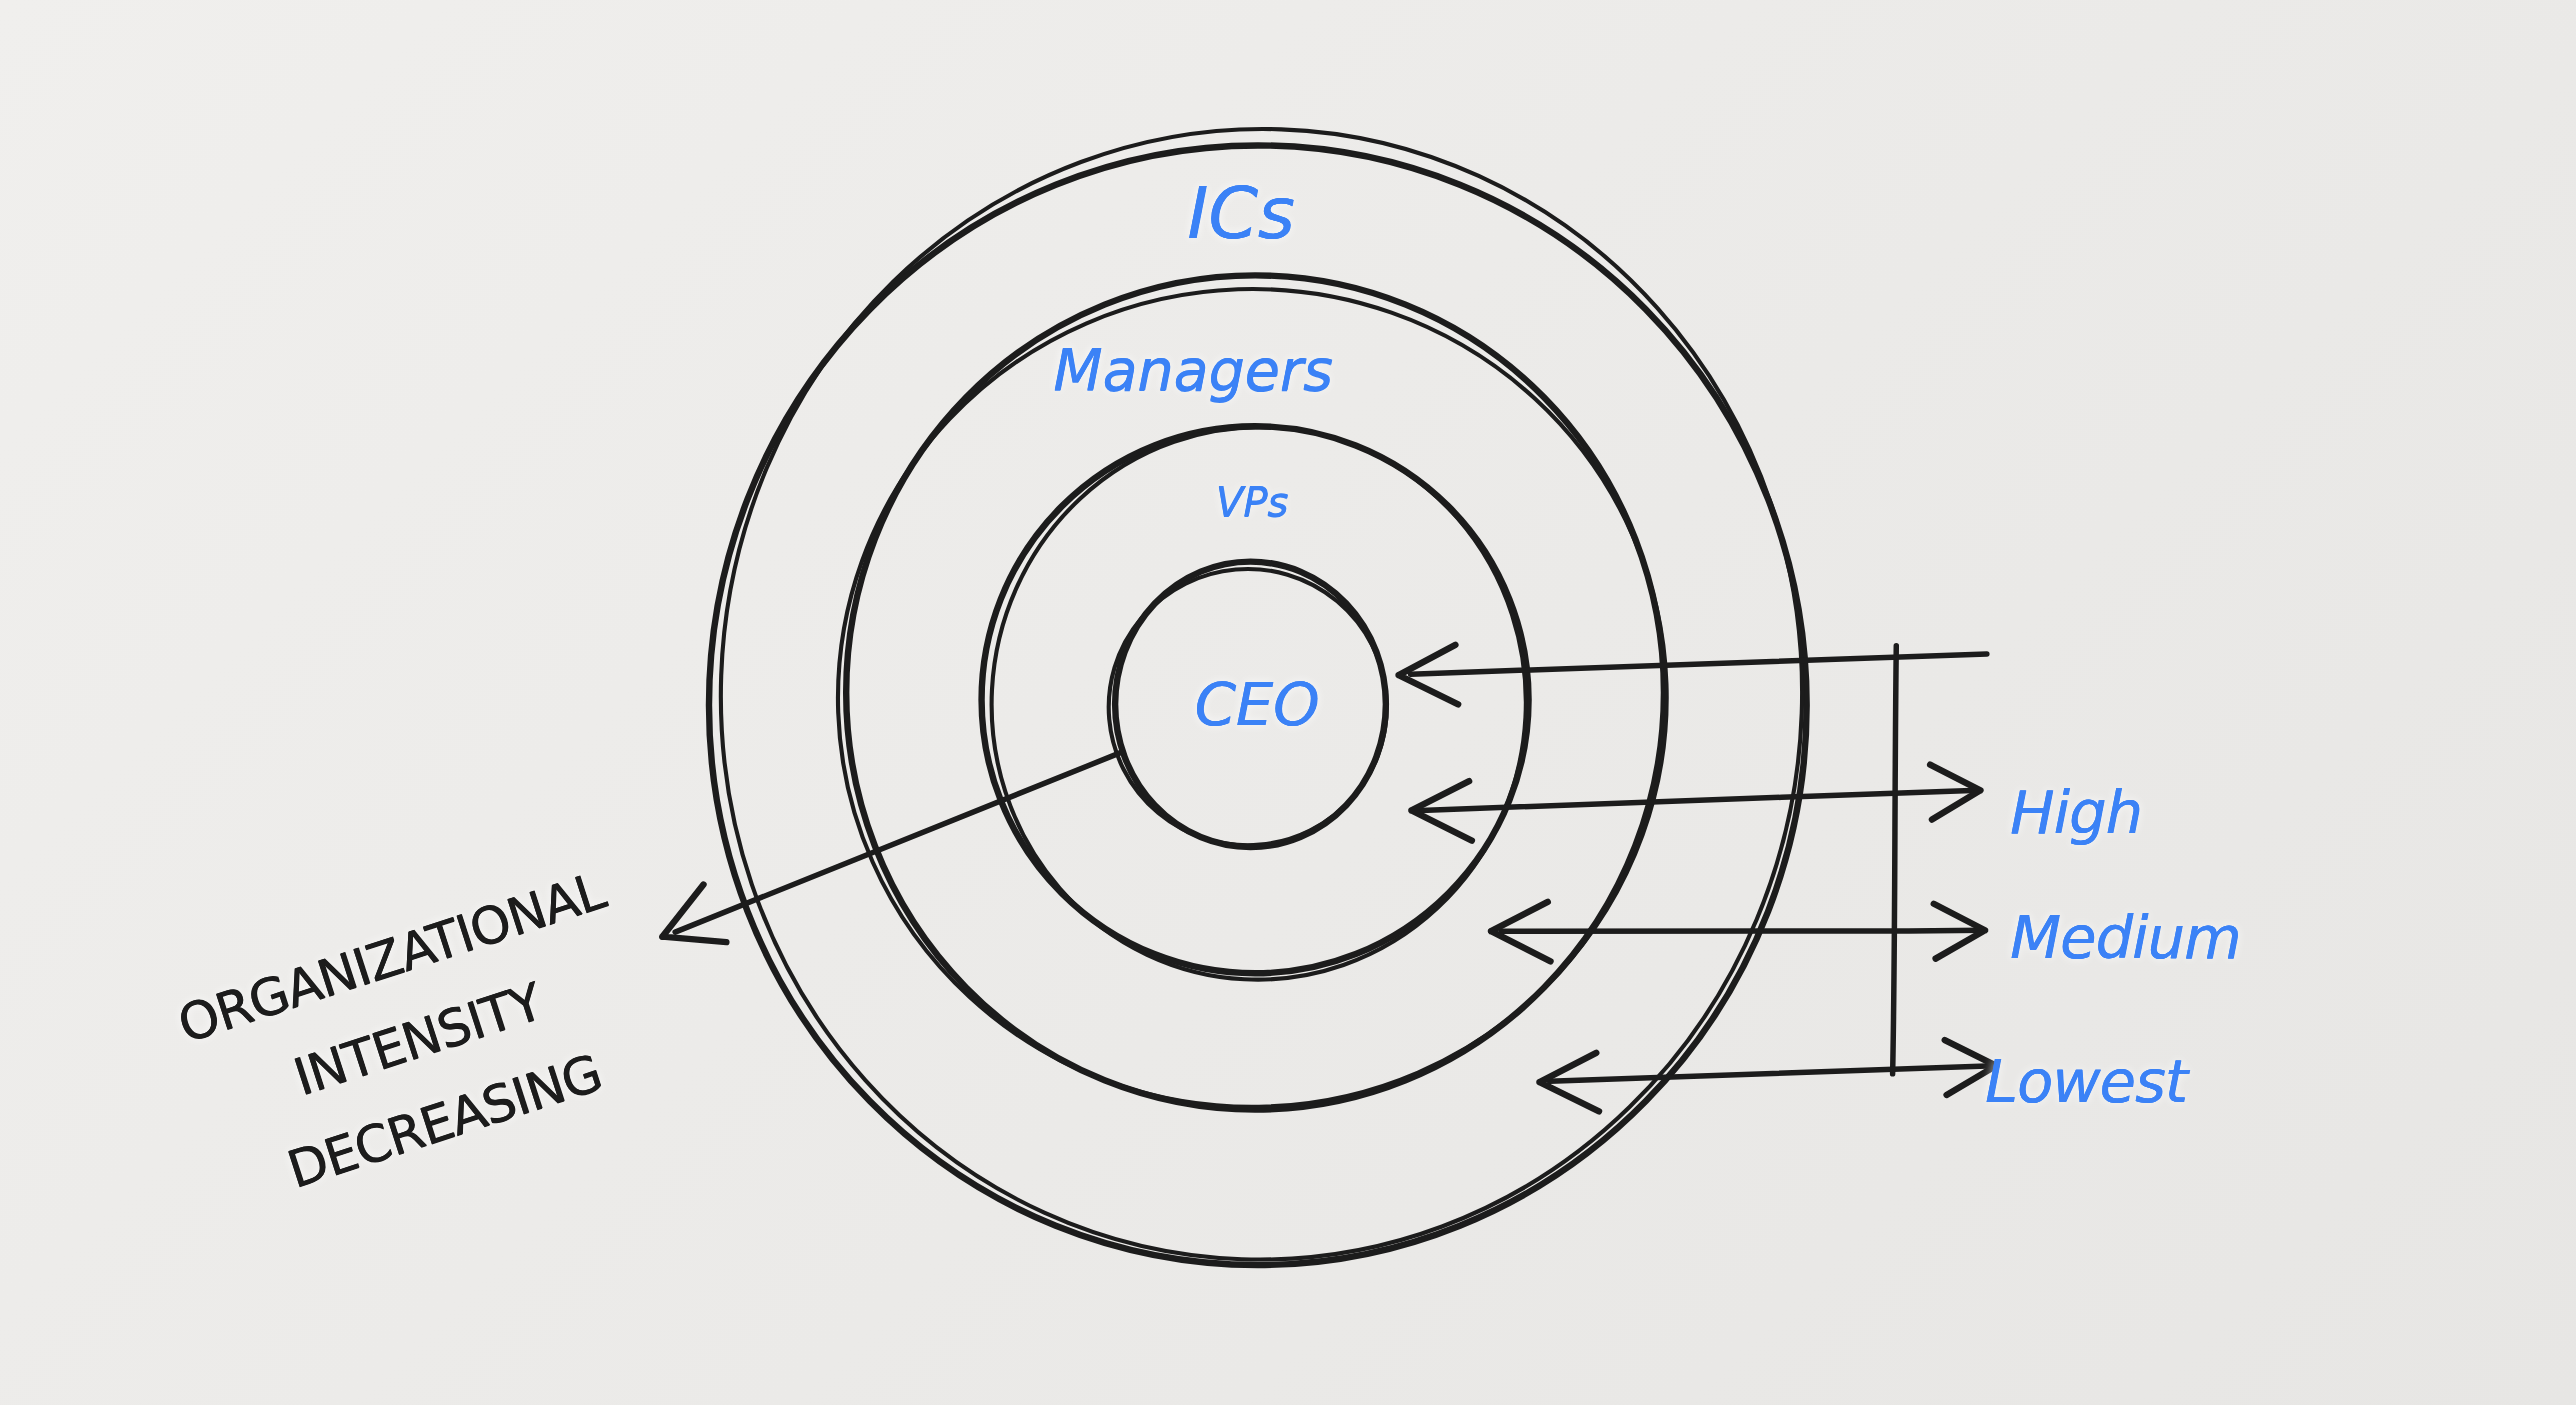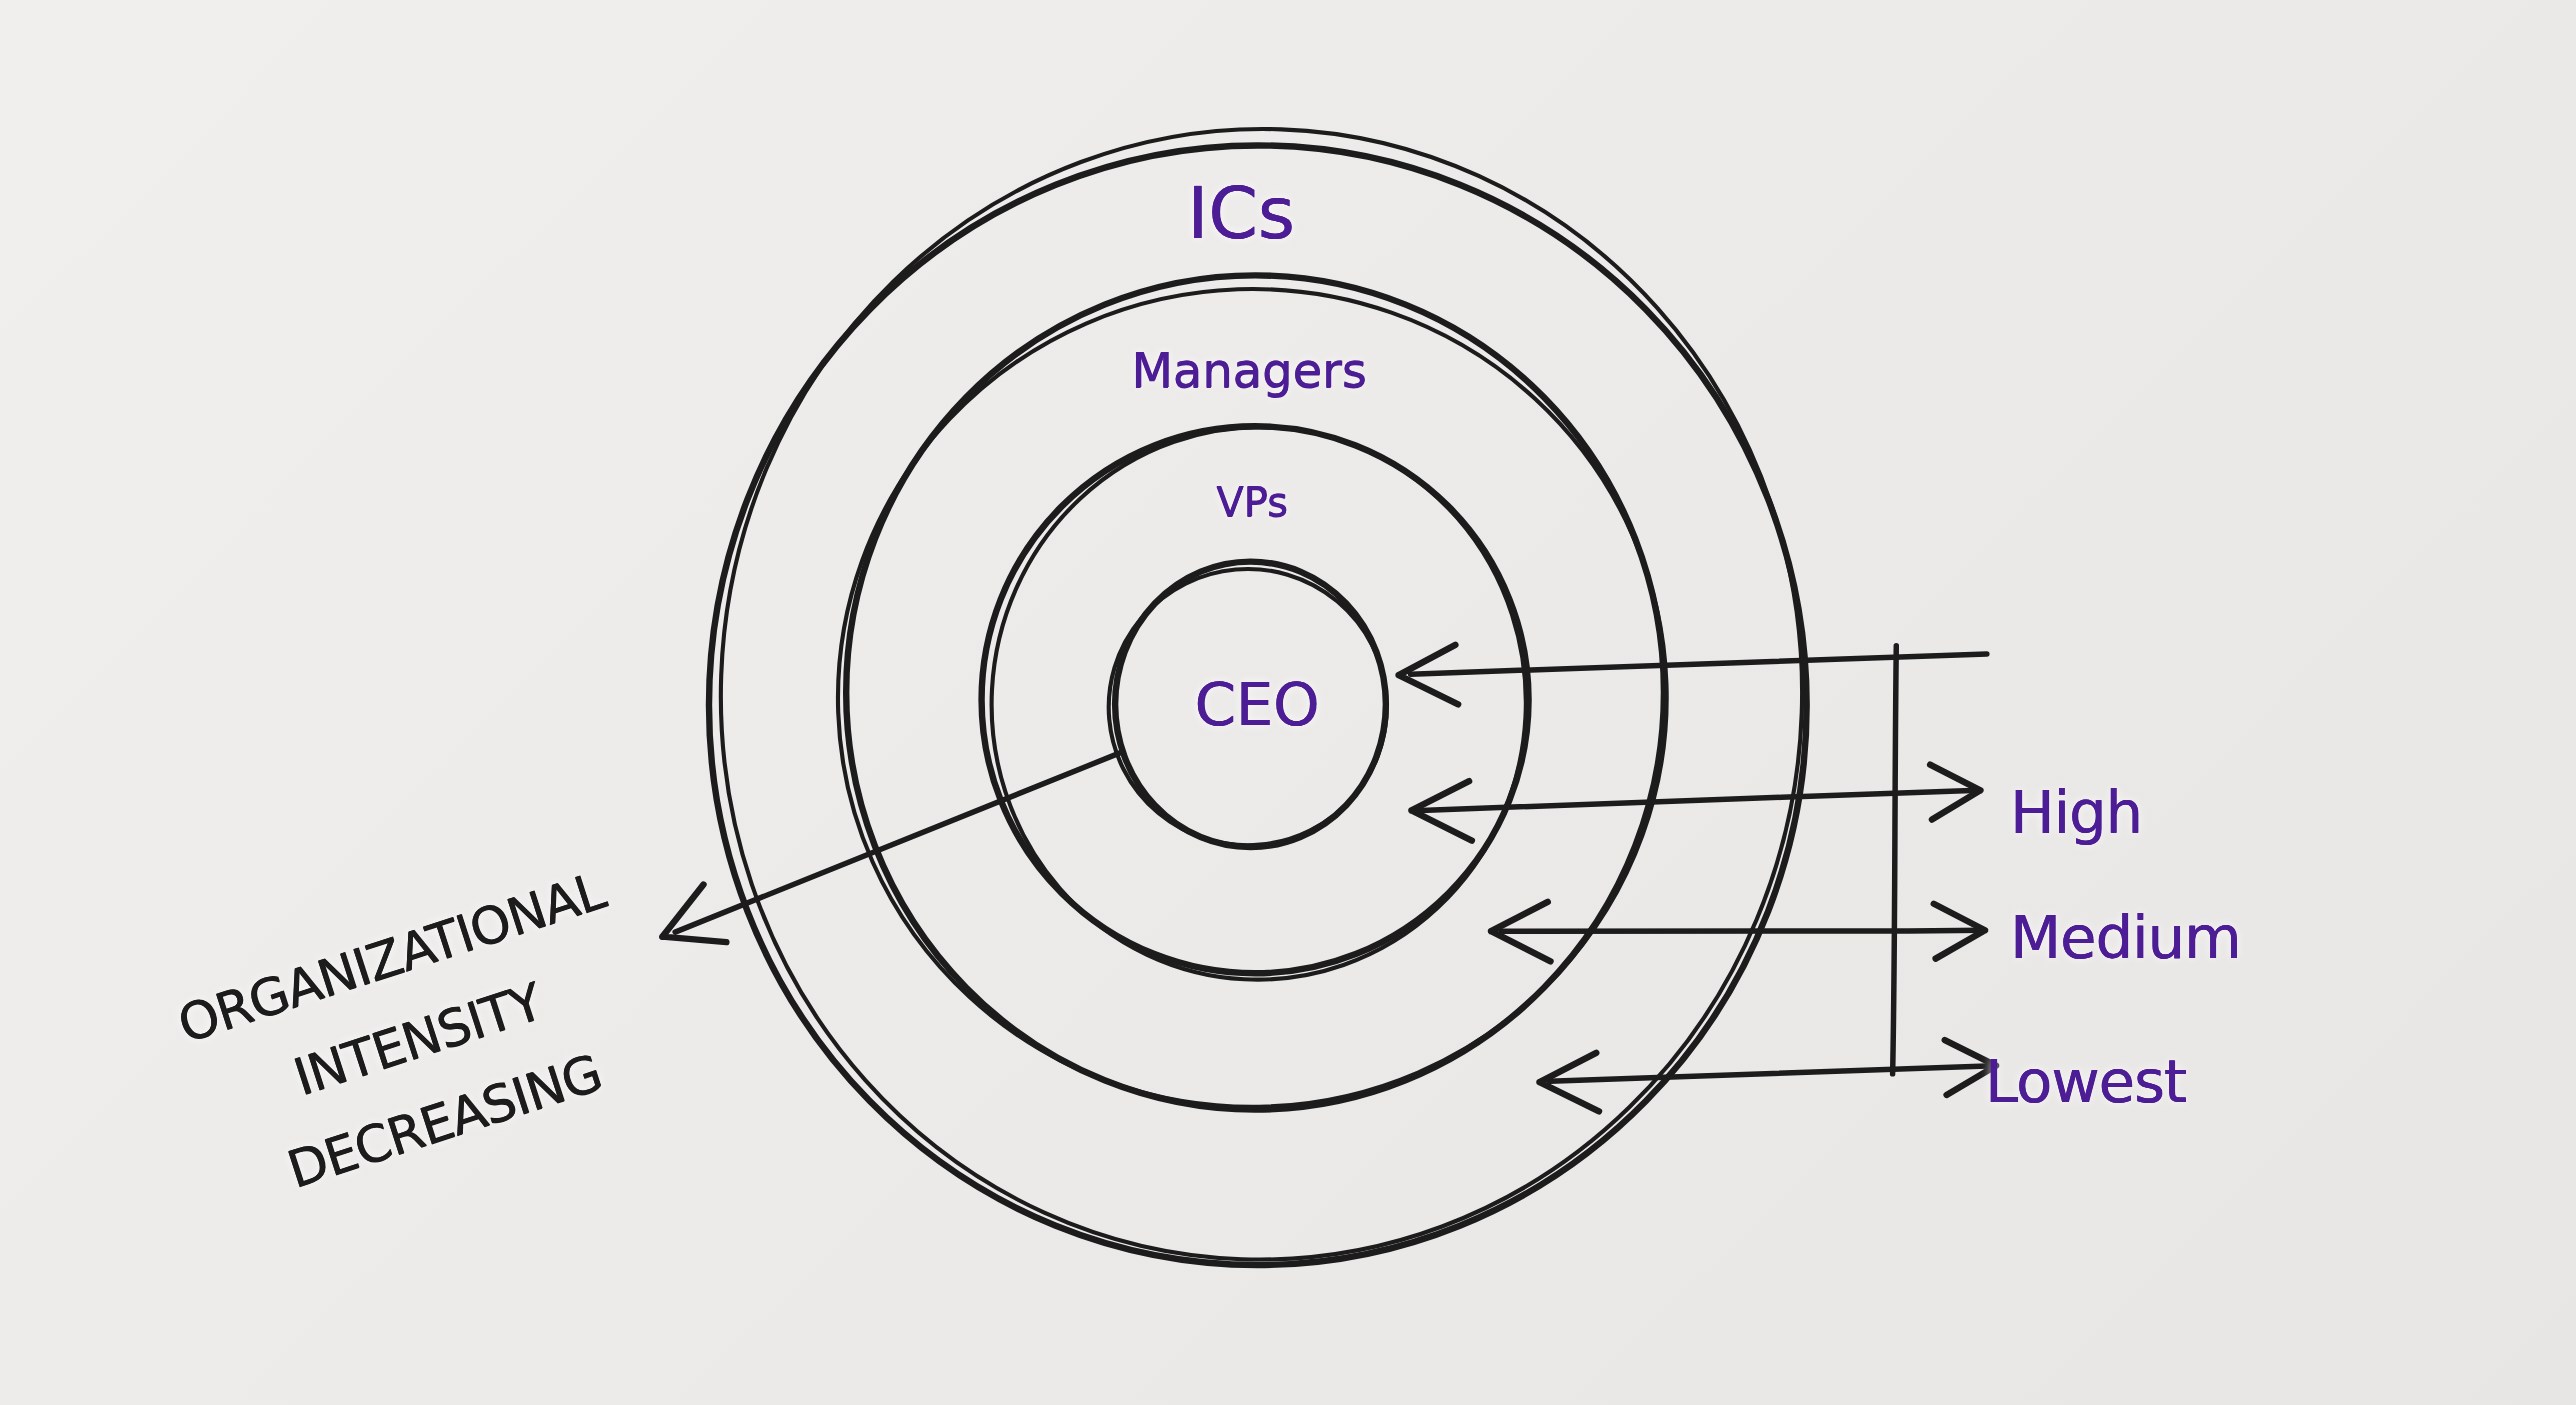--- a/index.html
+++ b/index.html
@@ -17,30 +17,31 @@
     position: relative;
     width: 2576px;
     height: 1405px;
   }
   .canvas > svg {
     position: absolute;
     left: 0; top: 0;
   }
   .label {
     position: absolute;
-    color: #4c1d95;
+    color: #3b82f6;
     white-space: nowrap;
     
     text-shadow: 0.6px 0 0 currentColor, 0 0.6px 0 currentColor, 0 0 9.1px rgba(255,255,255,0.85);
+    font-style: italic;
   }
   .centered { transform: translate(-50%, -50%); }
   .vcentered { transform: translateY(-50%); }
 
   .ring-label-ics      { left: 1241px; top: 213px;  font-size: 71px; }
-  .ring-label-managers { left: 1249px; top: 370px;  font-size: 48px; }
+  .ring-label-managers { left: 1193px; top: 370px;  font-size: 57px; }
   .ring-label-vps      { left: 1252px; top: 502px;  font-size: 40px; }
   .ring-label-ceo      { left: 1257px; top: 704px;  font-size: 59px; }
 
   .intensity-label { left: 2010px; font-size: 59px; letter-spacing: -0.9px; }
   .intensity-highest { top: 649px; }
   .intensity-high    { top: 812px; }
   .intensity-medium  { top: 937px; }
   .intensity-lowest  { top: 1081px; left: 1985px; }
 
   .left-annotation {

